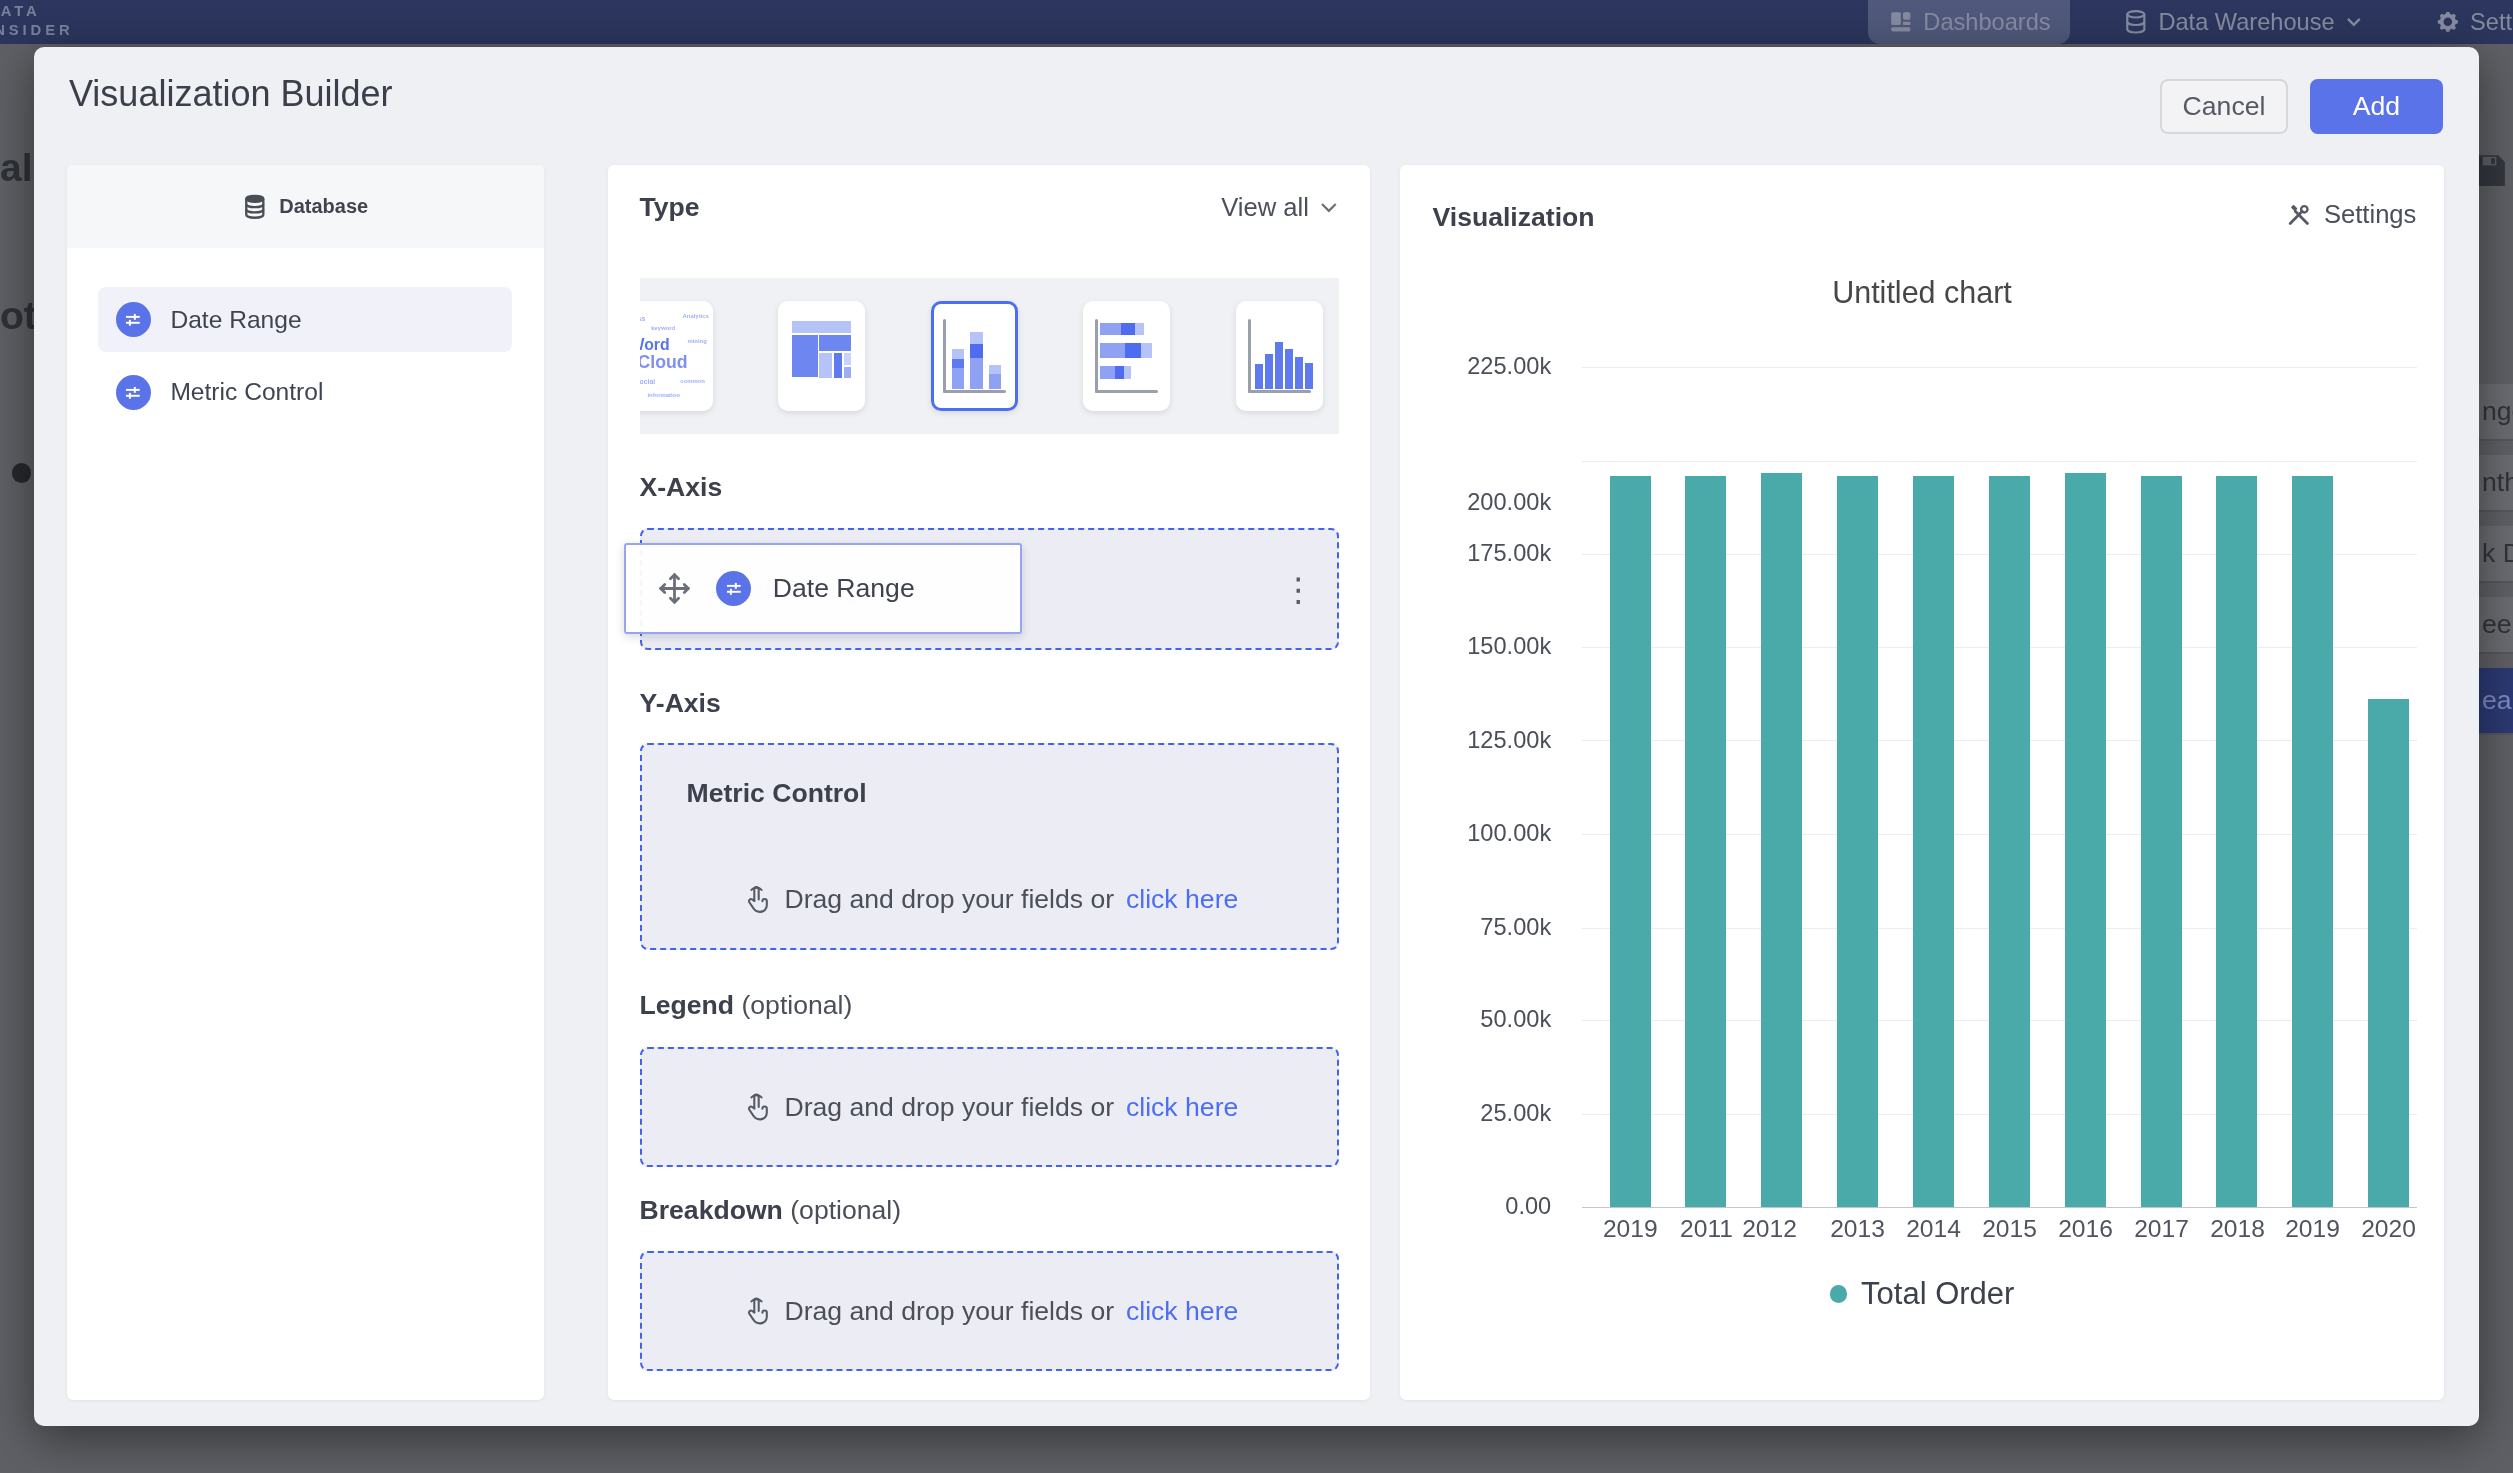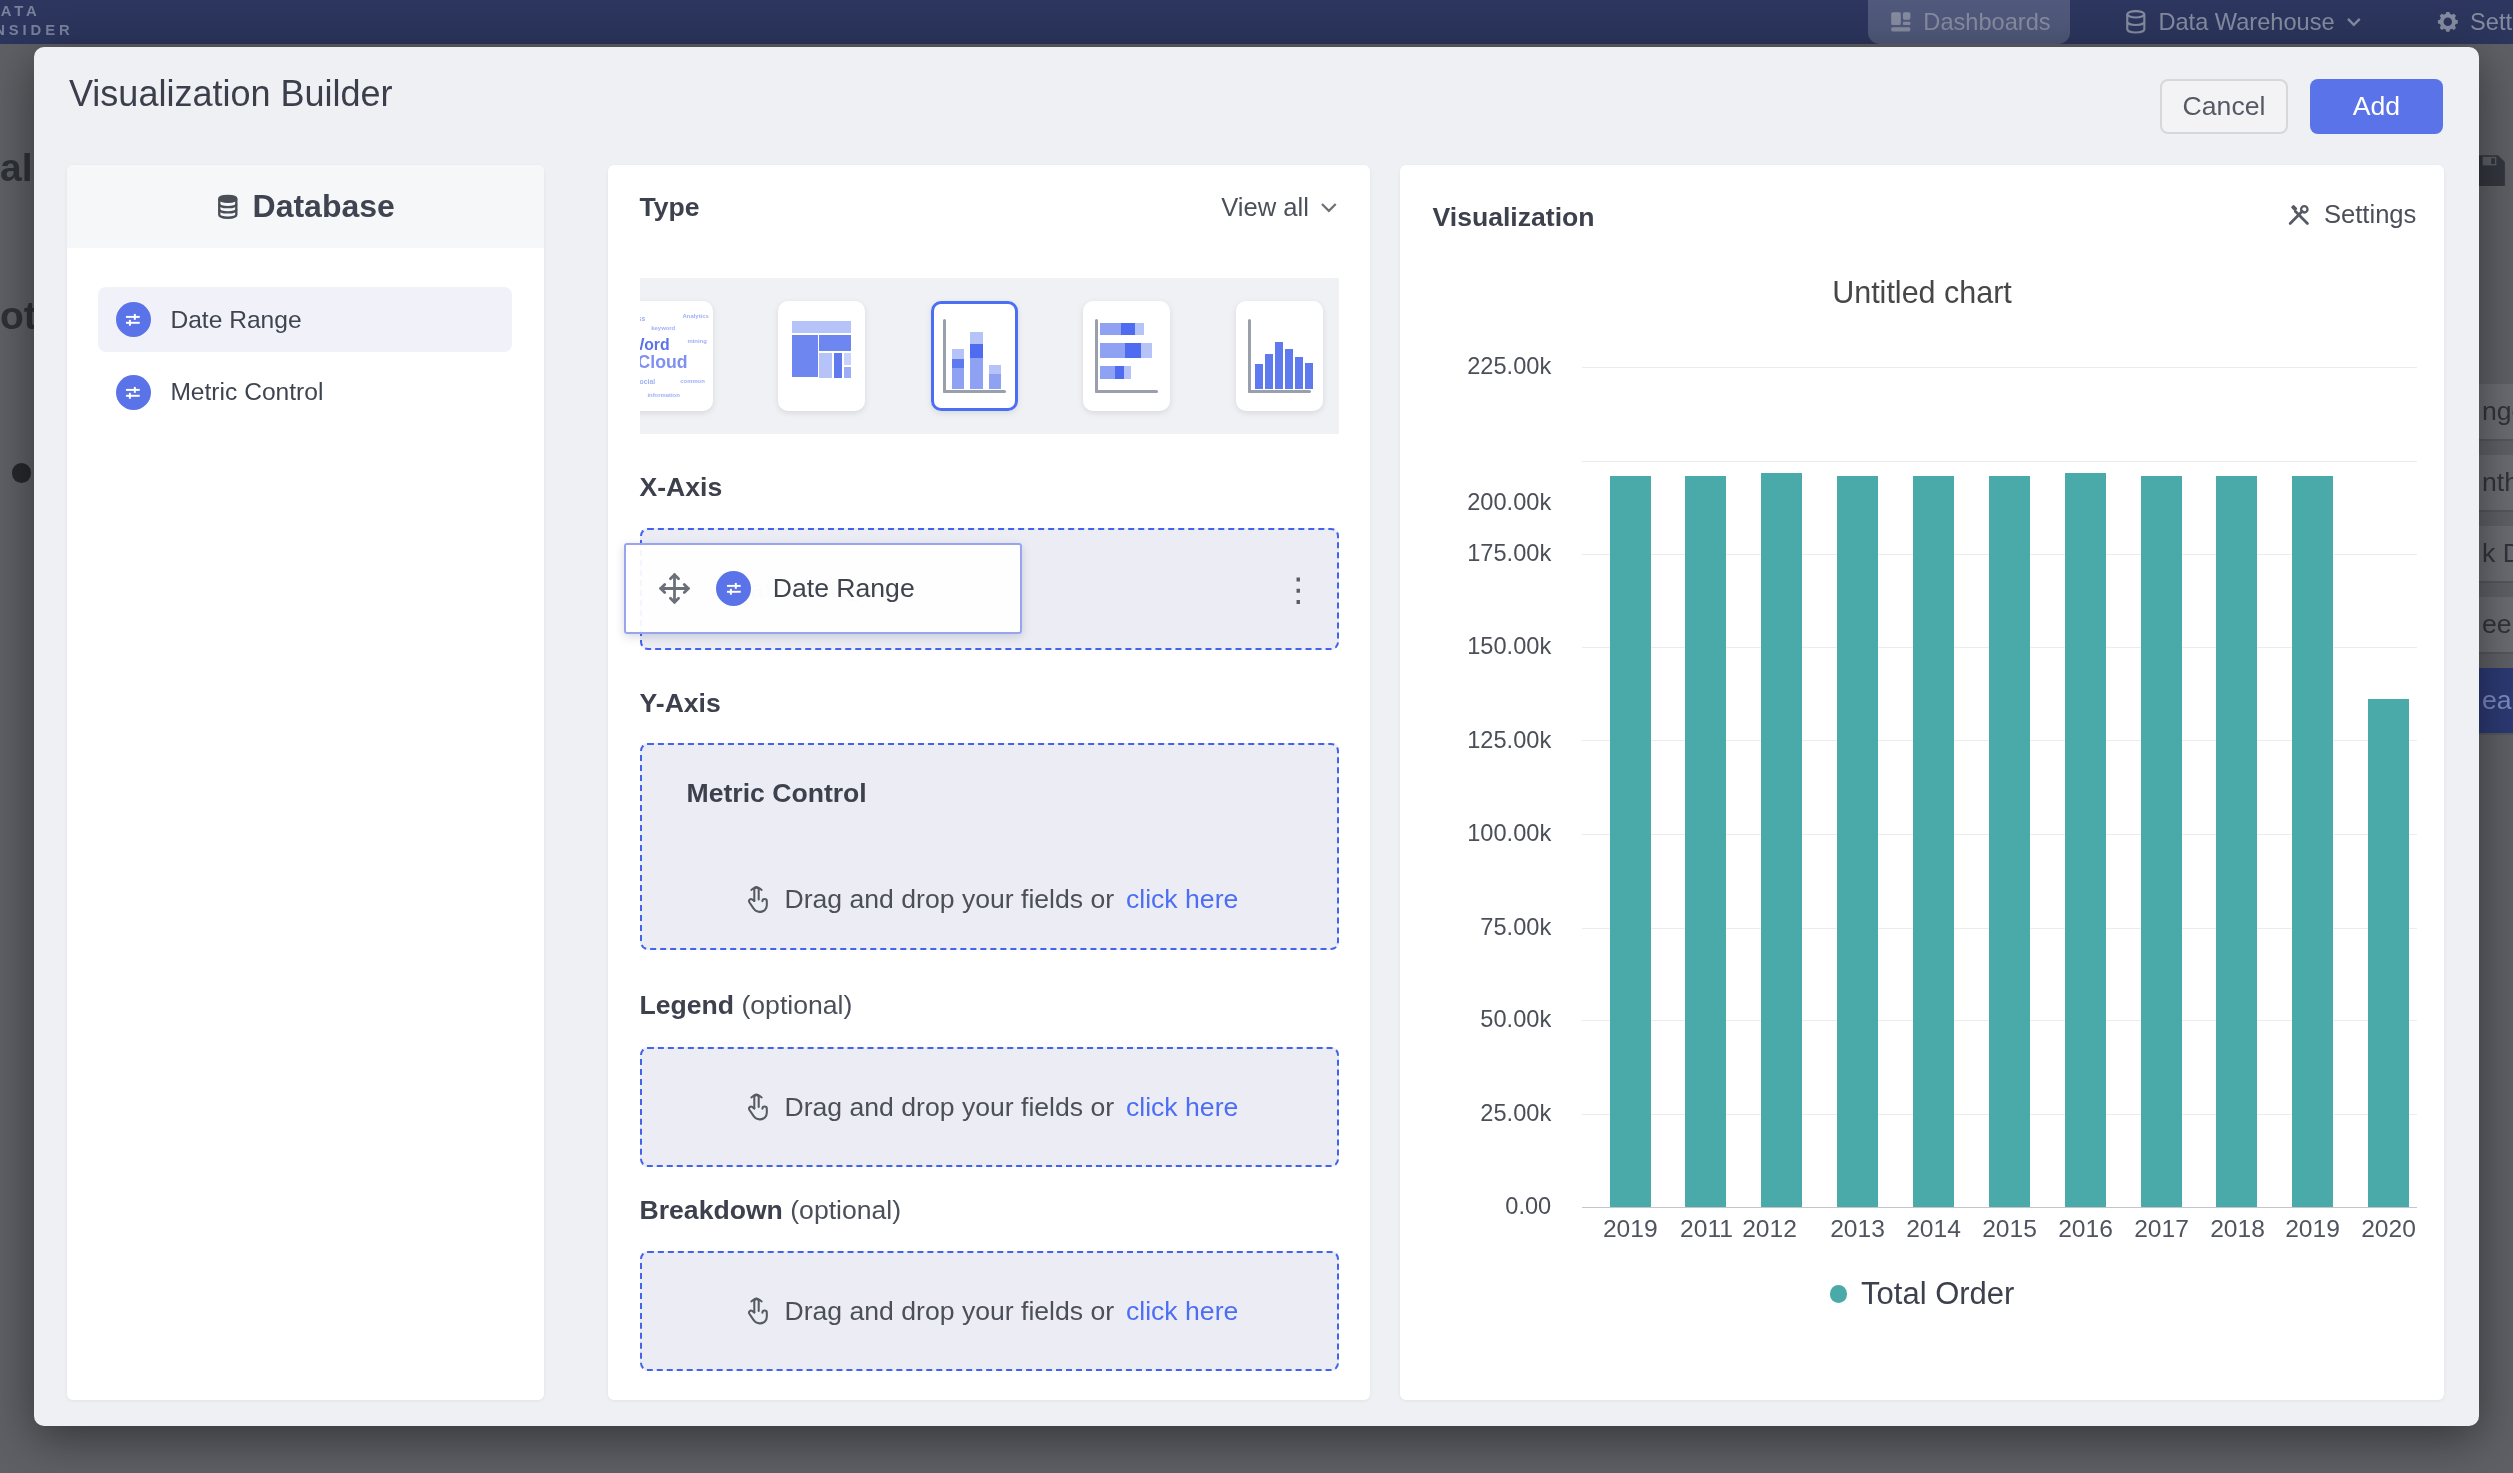--- a/index.html
+++ b/index.html
@@ -28,21 +28,21 @@
   .btn-cancel { left:2126px; width:128px; background:#f3f3f6; border:2px solid #d6d7dc; color:#545963; }
   .btn-add { left:2276px; width:133px; background:#5b73e8; color:#ffffff; }
 
   .panel { position:absolute; top:118px; background:#fff; border-radius:5.9px; box-shadow:0 1px 3.9px rgba(0,0,0,.06); }
   .panel-left { left:32.5px; width:477px; height:1235px; }
   .panel-mid { left:574px; width:762px; height:1235px; }
   .panel-right { left:1366px; width:1044px; height:1235px; }
 
   
   .tabs { display:flex; height:83px; border-radius:5.9px 5.9px 0 0; overflow:hidden; }
-  .tab { flex:1; display:flex; align-items:center; justify-content:center; gap:11.8px; font-size:32px; font-weight:bold; cursor:pointer; }
+  .tab { flex:1; display:flex; align-items:center; justify-content:center; gap:11.8px; font-size:20px; font-weight:bold; cursor:pointer; }
   .tab-inactive { background:#f6f7f9; color:#3f4450; }
   .tab-active { background:#ffffff; color:#4b66e1; }
   .field-list { padding:39px 31.5px 0 31.5px; display:flex; flex-direction:column; gap:7.9px; }
   .field-item { display:flex; align-items:center; gap:19.7px; height:65px; border-radius:7.9px; padding:0 17.7px; font-size:24.6px; color:#3f4550; cursor:pointer; }
   .field-item.sel { background:#f1f2f9; }
   .circle-ic { width:35px; height:35px; border-radius:50%; background:#5b73e8; display:flex; align-items:center; justify-content:center; flex:0 0 auto; }
   .sec-head { font-size:26.6px; font-weight:bold; color:#3c414d; }
   .sec-head .opt { font-weight:normal; color:#4a4f59; }
   .type-row { position:absolute; left:31.5px; right:31.5px; top:26.6px; display:flex; justify-content:space-between; align-items:center; }
   .viewall { display:flex; align-items:center; gap:9.9px; font-size:25.6px; color:#4a4f59; cursor:pointer; }

